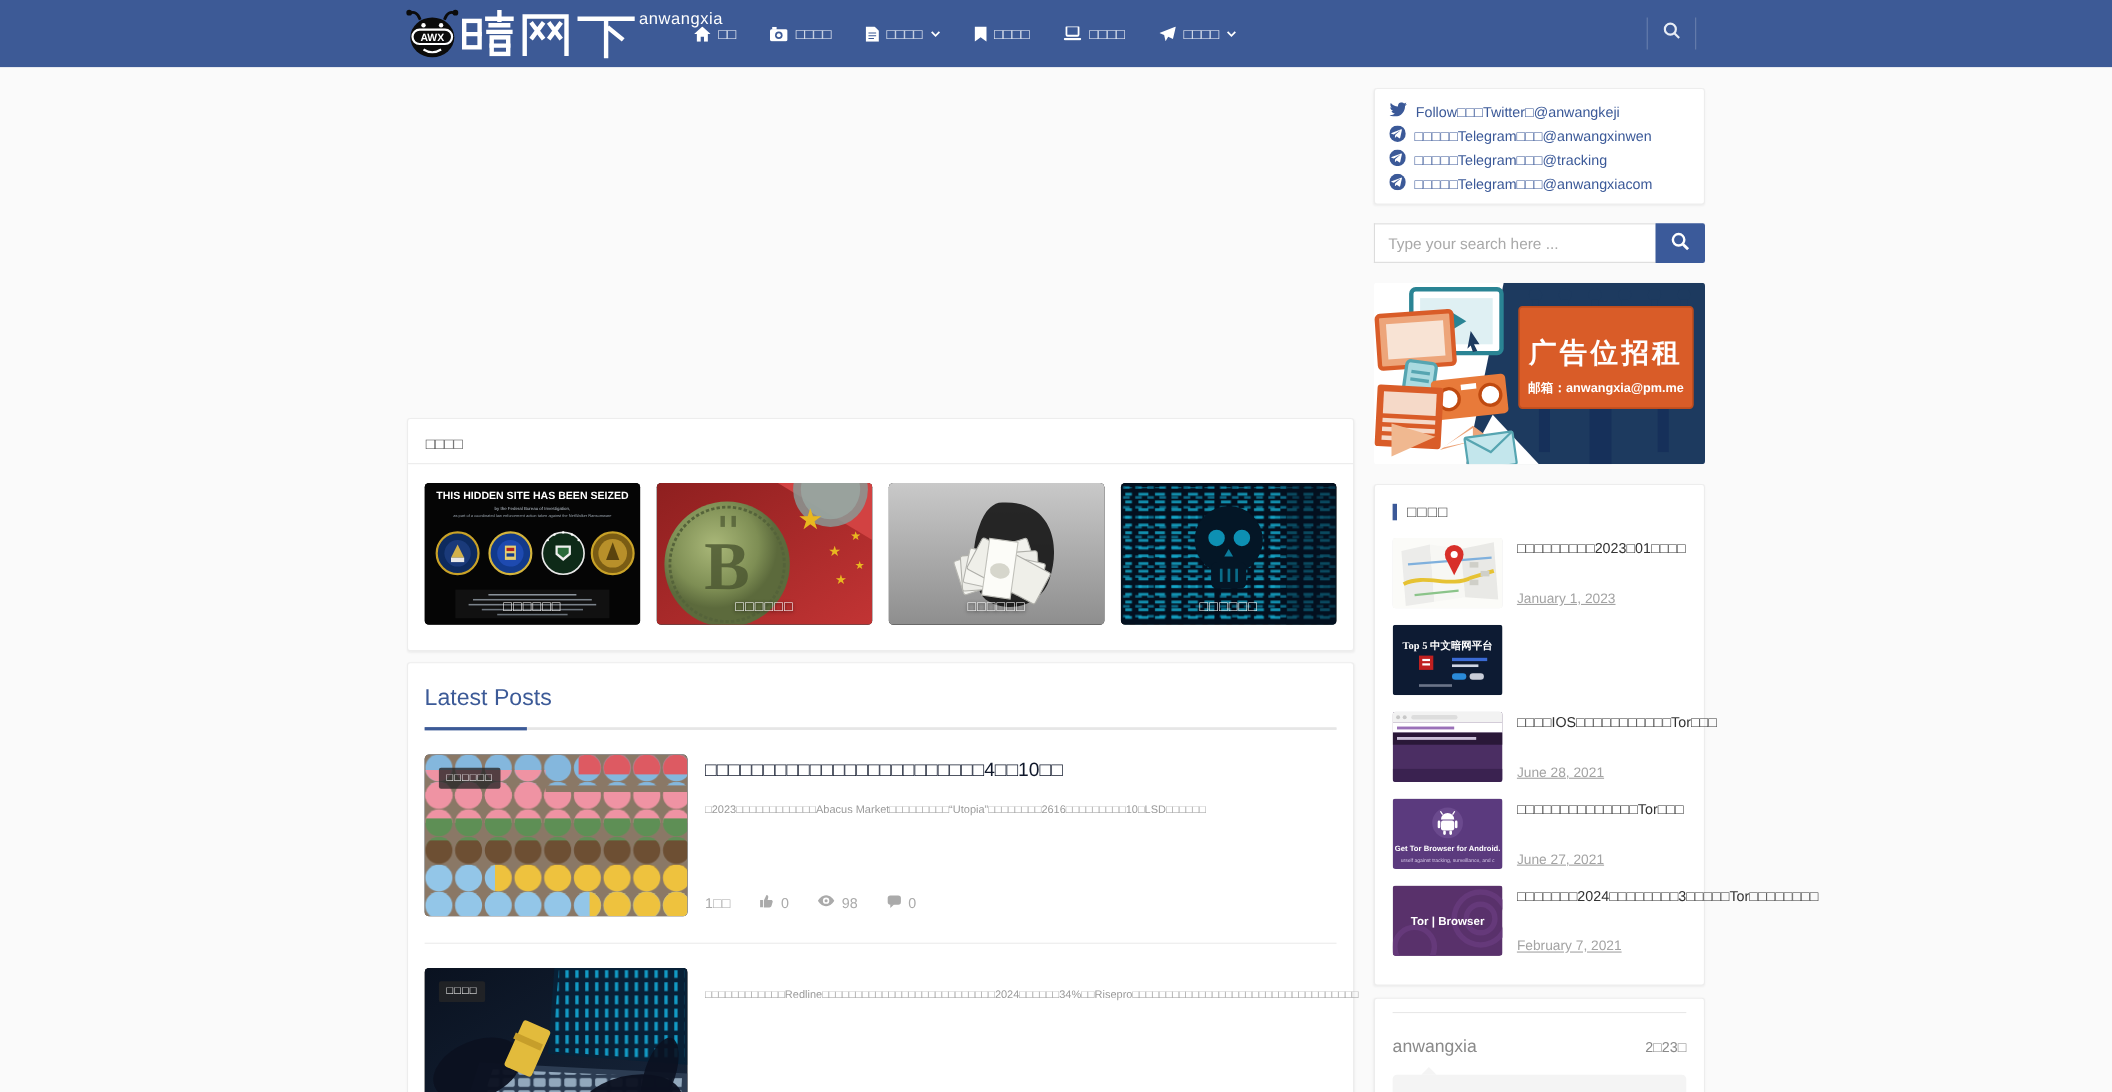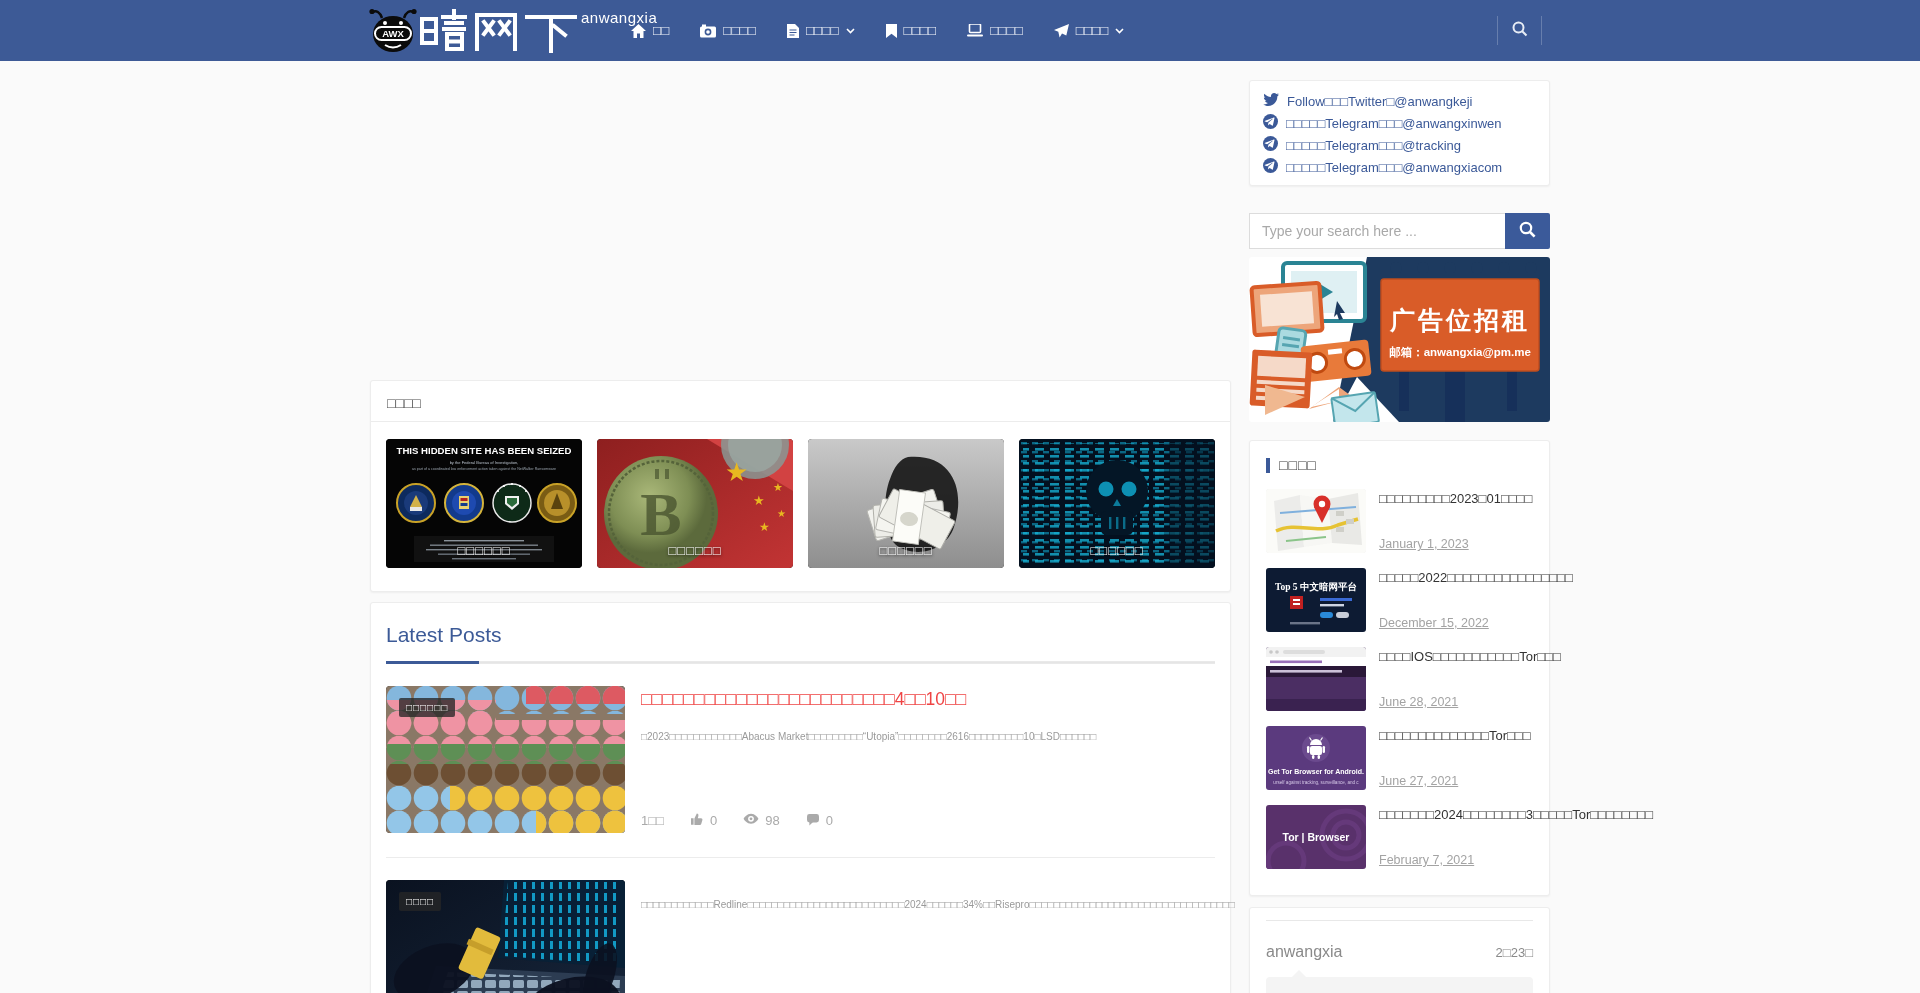--- a/index.html
+++ b/index.html
@@ -35,33 +35,33 @@
   .latest-inner { padding:20px 15px; }
   .latest-heading { color:#3c5a97; font-size:21px; font-weight:500; }
   .heading-rule { position:relative; height:3px; margin-top:14px; background:#e9e9e9; background-clip:content-box; }
   .heading-rule .gray { position:absolute; left:0; right:0; top:1px; height:1px; background:#e5e5e5; }
   .heading-rule .blue { position:absolute; left:0; top:0; width:93px; height:3px; background:#3c5a97; }
   .post { display:flex; gap:16px; margin-top:22px; }
   .post-thumb { position:relative; width:239px; height:147px; border-radius:4px; overflow:hidden; flex:none; cursor:pointer; background:#222; }
   .badge { position:absolute; top:12px; left:13px; background:rgba(38,38,38,.78); color:#fff; font-size:10px;
     padding:4px 7px; border-radius:2px; letter-spacing:1px; }
   .post-body { flex:1; display:flex; flex-direction:column; min-height:147px; }
-  .post-title { font-size:17.5px; color:#ef4444; font-weight:400; margin-top:2px; cursor:pointer; line-height:1.35; }
+  .post-title { font-size:17.5px; color:#0f172a; font-weight:400; margin-top:2px; cursor:pointer; line-height:1.35; }
   .post-excerpt { font-size:10px; color:#9a9a9a; margin-top:17px; line-height:1.55; }
   .one-line { white-space:nowrap; overflow:hidden; }
   .post-meta { margin-top:auto; padding-bottom:4px; display:flex; align-items:center; gap:26px; color:#aaa; font-size:13px; }
   .meta-group { display:flex; align-items:center; gap:6px; }
   .post-divider { height:1px; background:#ececec; margin-top:24px; }
 
   
   .social-card { left:1249px; top:80px; width:301px; height:106px; padding:9px 0; }
   .social-row { display:flex; align-items:center; gap:8px; padding:2px 13px; height:22px; cursor:pointer; }
   .social-row span { color:#3b5998; font-size:13px; white-space:nowrap; }
 
-  .searchbar { position:absolute; left:1249px; top:213px; width:301px; height:36px; display:flex; }
+  .searchbar { position:absolute; left:1249px; top:203px; width:301px; height:36px; display:flex; }
   .search-input { flex:1; height:36px; border:1px solid #dcdcdc; border-right:none; padding:0 12px; font-size:14px;
     color:#777; outline:none; font-family:inherit; background:#fff; }
   .search-input::placeholder { color:#a9a9a9; }
   .search-btn { width:45px; height:36px; background:#3b5a9a; border:none; cursor:pointer; display:flex; align-items:center; justify-content:center; border-radius:0 2px 2px 0; }
 
   .ad-banner { position:absolute; left:1249px; top:257px; width:301px; height:165px; cursor:pointer; border-radius:3px; overflow:hidden; }
 
   .reco-card { left:1249px; top:440px; width:301px; height:456px; padding:16px 16px 10px; }
   .side-head { display:flex; align-items:center; gap:9px; margin-bottom:16px; }
   .side-head .bar { width:4px; height:15px; background:#3b5998; }
@@ -571,24 +571,20 @@
           <rect x="24" y="28" width="13" height="13" fill="#c02020"></rect>
             <rect x="27" y="31" width="7" height="2" fill="#fff"></rect>
             <rect x="27" y="35" width="7" height="2" fill="#fff"></rect>
           <rect x="54" y="30" width="32" height="3" fill="#3a6ad4"></rect>
           <rect x="54" y="36" width="24" height="2.4" fill="#cfd6e4"></rect>
           <rect x="54" y="44" width="13" height="6" rx="3" fill="#2a8ad8"></rect>
             <rect x="70" y="44" width="13" height="6" rx="3" fill="#c8cdd8"></rect>
           <rect x="24" y="54" width="30" height="2.4" fill="#6a7488"></rect>
         </svg>
       </div>
-      <div class="reco-text">
-        <div class="reco-title">□□□□□2022□□□□□□□□□□□□□□□□</div>
-        <div class="reco-date">December 15, 2022</div>
-      </div>
     </div>
 
     <div class="reco-item">
       <div class="reco-thumb">
         <svg width="100" height="64" viewBox="0 0 100 64">
           <rect width="100" height="64" fill="#4b2e63"></rect>
           <rect x="0" y="0" width="100" height="10" fill="#f2f2f2"></rect>
           <circle cx="5" cy="5" r="1.8" fill="#c8c8c8"></circle>
             <circle cx="11" cy="5" r="1.8" fill="#c8c8c8"></circle>
           <rect x="17" y="3" width="42" height="4" rx="2" fill="#ddd"></rect>

